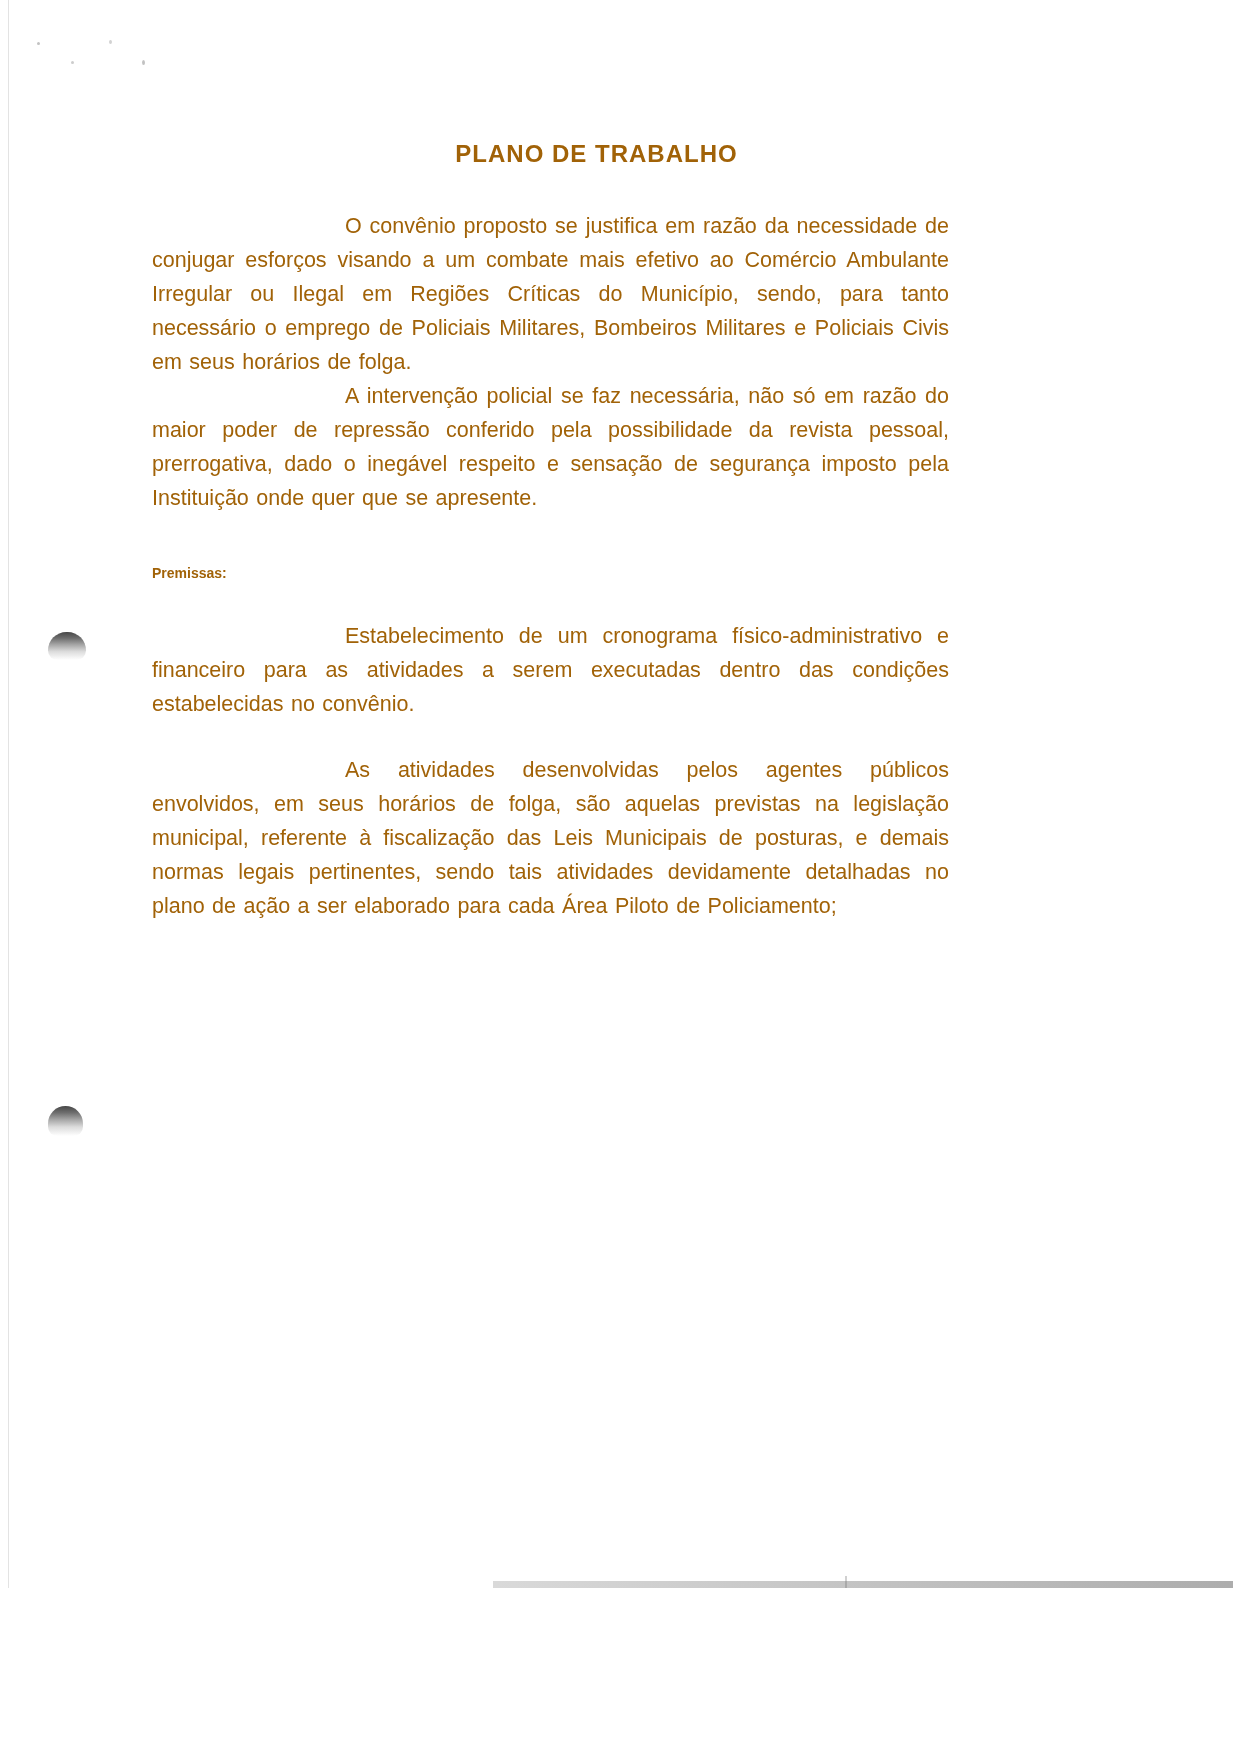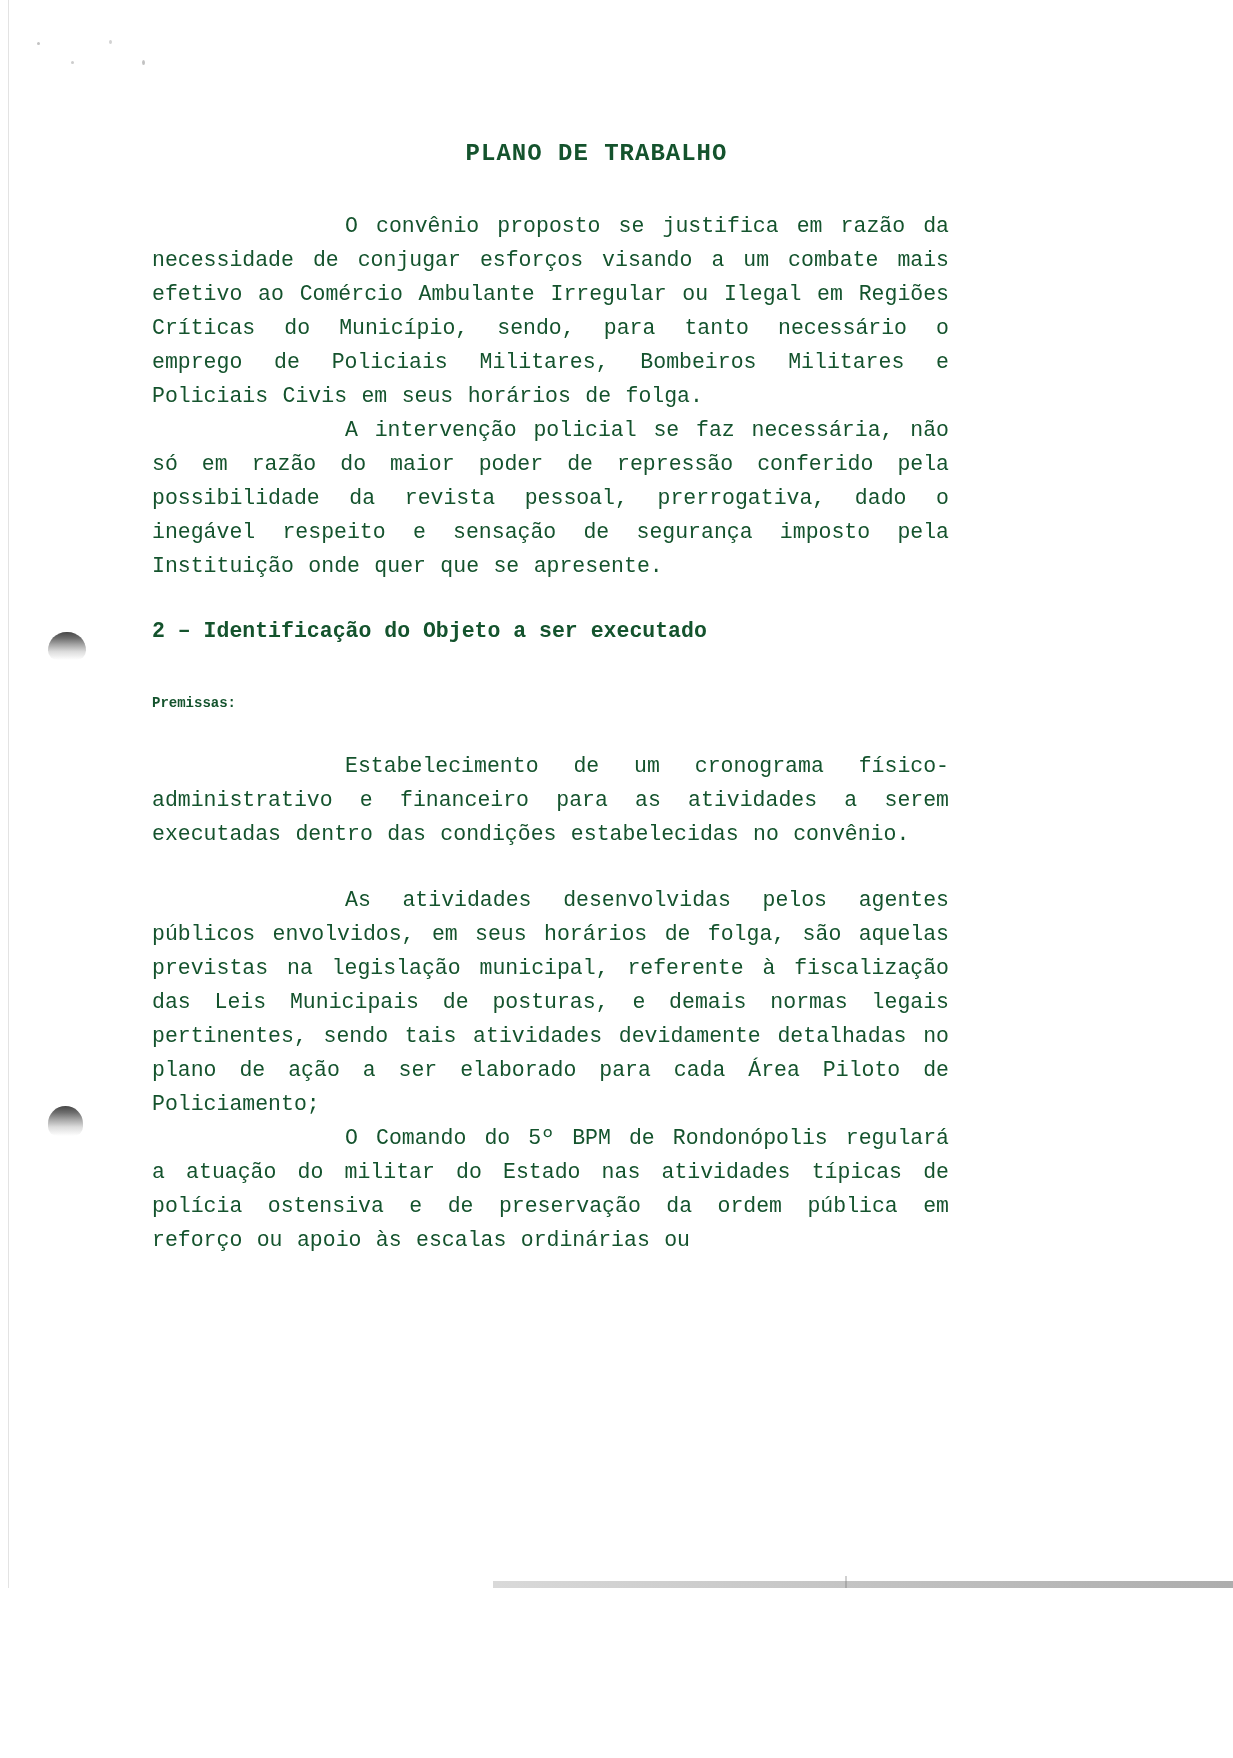--- a/index.html
+++ b/index.html
@@ -6,22 +6,22 @@
     margin: 0;
     padding: 0;
     background: #ffffff;
   }
   .scan-page {
     position: relative;
     width: 1233px;
     height: 1588px;
     background: #ffffff;
     overflow: hidden;
-    font-family: Liberation Mono, monospace;
-    color: #14532d;
+    font-family: Liberation Sans, sans-serif;
+    color: #a16207;
   }
   
   .scan-edge {
     position: absolute;
     left: 8px;
     top: 0;
     width: 1px;
     height: 100%;
     background: #e3e3e3;
   }
@@ -127,30 +127,28 @@
 
   <div class="content">
 
     <h1 class="doc-title">PLANO DE TRABALHO</h1>
 
 
     <p class="body-para after-heading">O convênio proposto se justifica em razão da necessidade de conjugar esforços visando a um combate mais efetivo ao Comércio Ambulante Irregular ou Ilegal em Regiões Críticas do Município, sendo, para tanto necessário o emprego de Policiais Militares, Bombeiros Militares e Policiais Civis em seus horários de folga.</p>
 
     <p class="body-para">A intervenção policial se faz necessária, não só em razão do maior poder de repressão conferido pela possibilidade da revista pessoal, prerrogativa, dado o inegável respeito e sensação de segurança imposto pela Instituição onde quer que se apresente.</p>
 
-    <h2 class="section-heading second">2 – Identificação do Objeto a ser executado</h2>
 
     <h3 class="sub-label">Premissas:</h3>
 
     <p class="body-para after-label">Estabelecimento de um cronograma físico-administrativo e financeiro para as atividades a serem executadas dentro das condições estabelecidas no convênio.</p>
 
 
 
     <p class="body-para after-label">As atividades desenvolvidas pelos agentes públicos envolvidos, em seus horários de folga, são aquelas previstas na legislação municipal, referente à fiscalização das Leis Municipais de posturas, e demais normas legais pertinentes, sendo tais atividades devidamente detalhadas no plano de ação a ser elaborado para cada Área Piloto de Policiamento;</p>
 
-    <p class="body-para">O Comando do 5º BPM de Rondonópolis regulará a atuação do militar do Estado nas atividades típicas de polícia ostensiva e de preservação da ordem pública em reforço ou apoio às escalas ordinárias ou</p>
 
   </div>
 
   <div class="bottom-smudge"></div>
   <div class="bottom-smudge-tick"></div>
 
 </div>
 
 </body></html>

